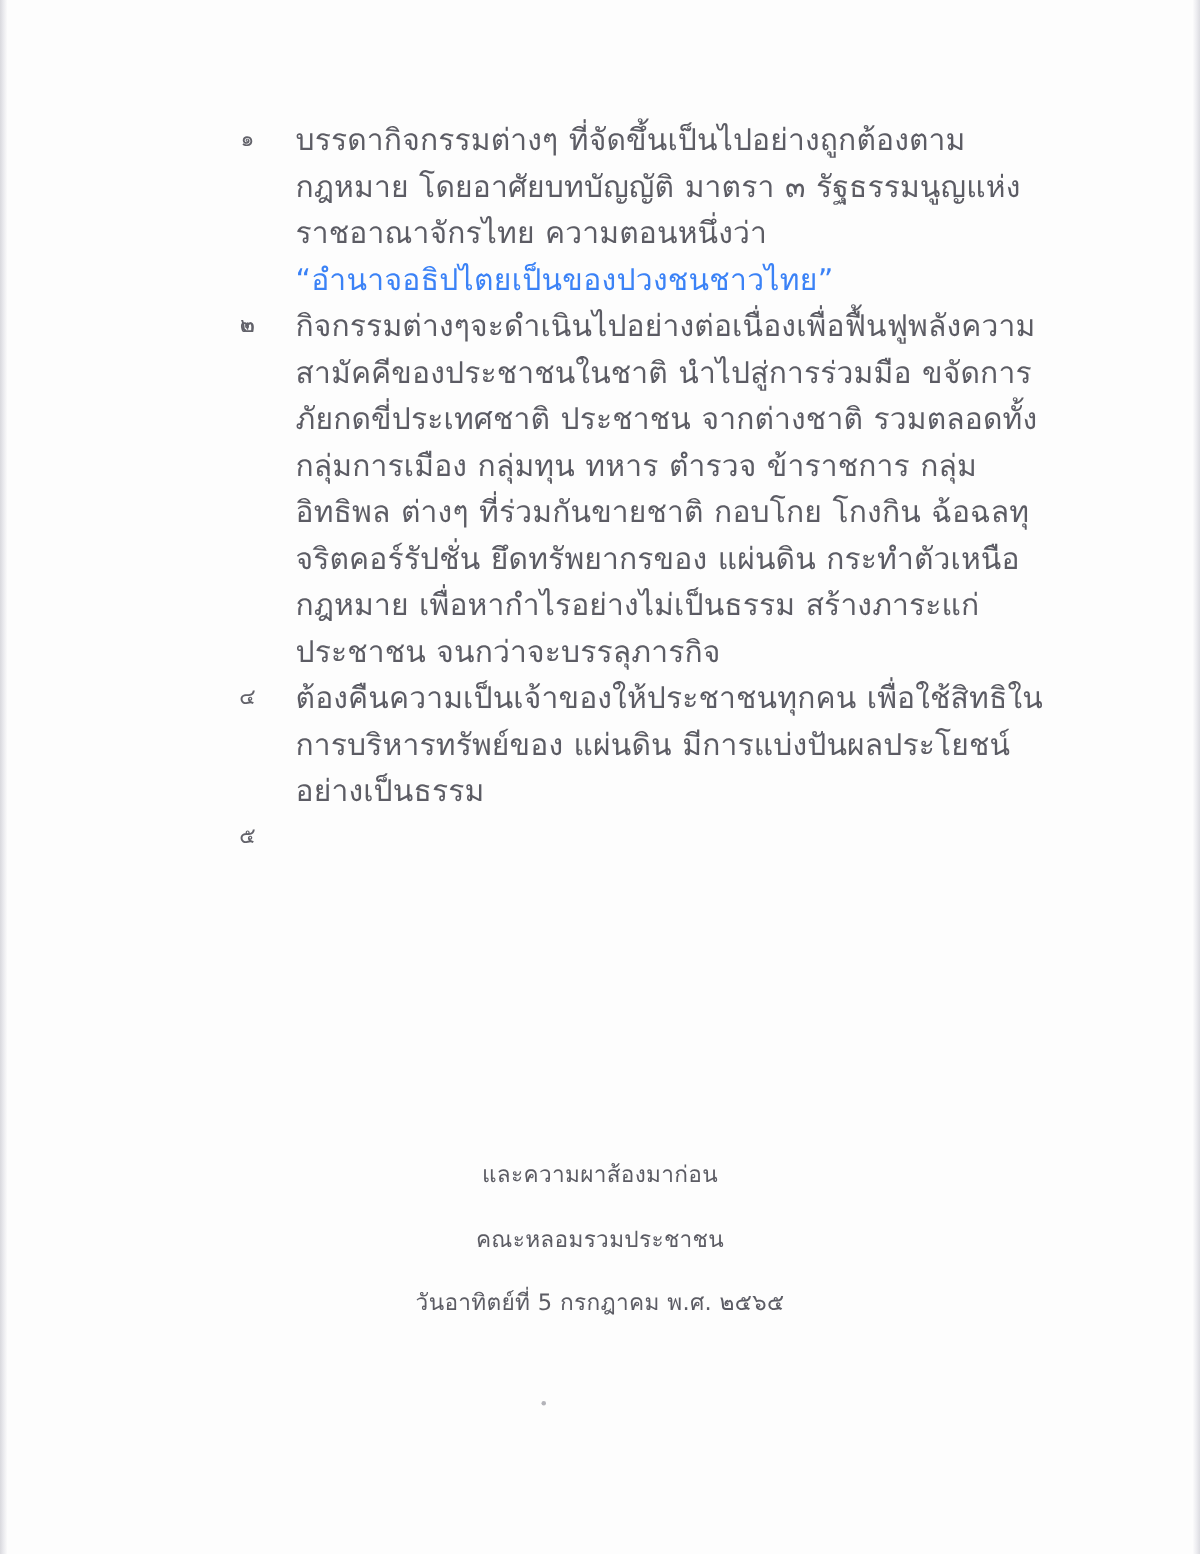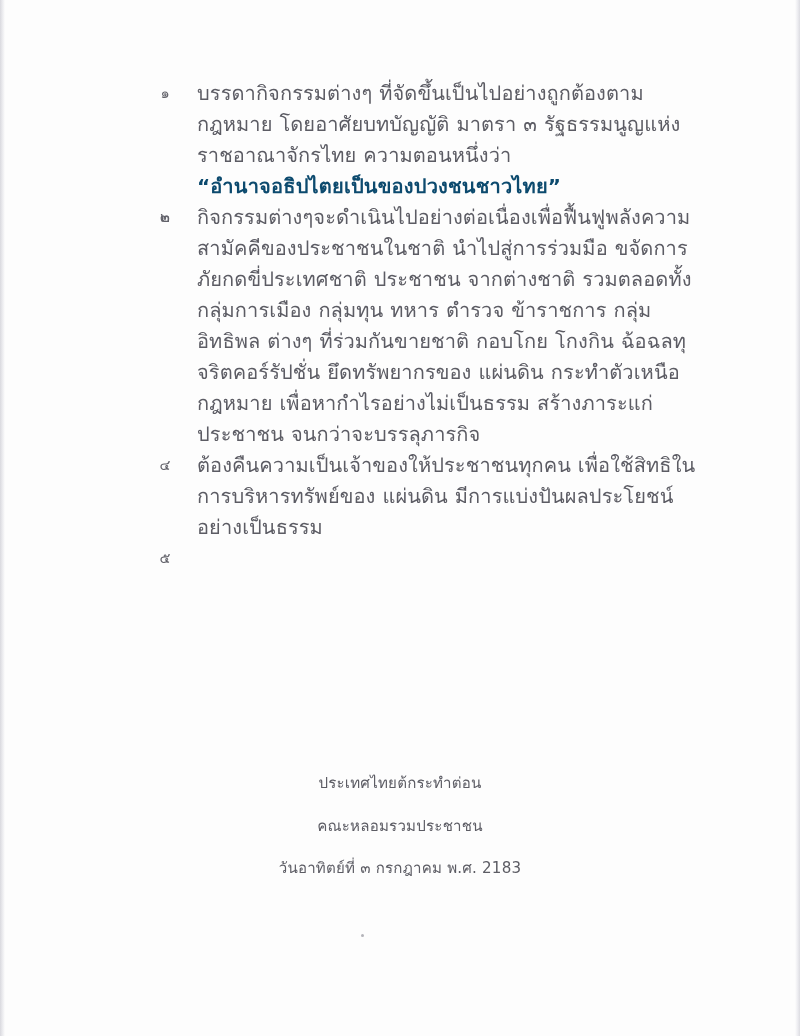--- a/index.html
+++ b/index.html
@@ -70,22 +70,22 @@
     font-size: 20px;
     line-height: 31px;
     color: #5c5c64;
     letter-spacing: 0.1px;
     text-align: left;
     word-spacing: 0.5px;
   }
 
   .item-body .quoted {
     display: block;
-    font-weight: bold;
-    color: #0c4a6e;
+    font-weight: normal;
+    color: #3b82f6;
     letter-spacing: 0.2px;
   }
 
   
   #closing {
     position: absolute;
     left: 0;
     top: 762px;
     width: 800px;
     text-align: center;
@@ -145,20 +145,20 @@
       </div>
     </div>
 
     <div class="item">
       <span class="item-number">๕</span>
     </div>
 
   </div>
 
   <div id="closing">
-    <div class="closing-line">ประเทศไทยต้กระทำต่อน</div>
+    <div class="closing-line">และความผาส้องมาก่อน</div>
     <div class="closing-line">คณะหลอมรวมประชาชน</div>
-    <div class="closing-line">วันอาทิตย์ที่ ๓ กรกฎาคม พ.ศ. 2183</div>
+    <div class="closing-line">วันอาทิตย์ที่ 5 กรกฎาคม พ.ศ. ๒๕๖๕</div>
   </div>
 
   <div id="speck"></div>
 
 </div>
 
 </body></html>

